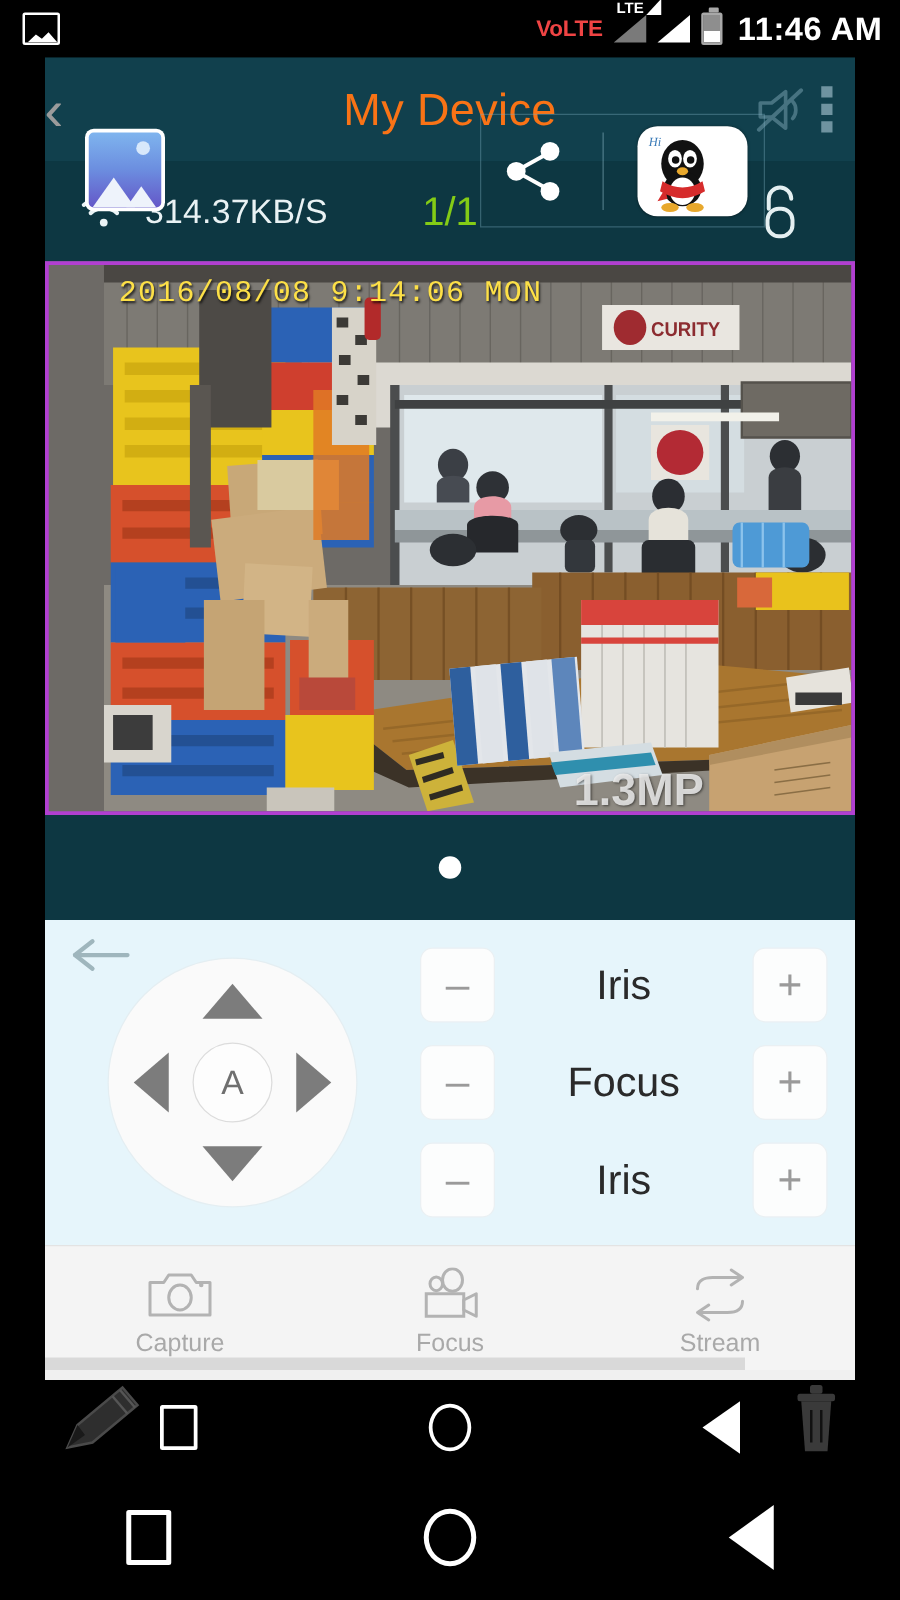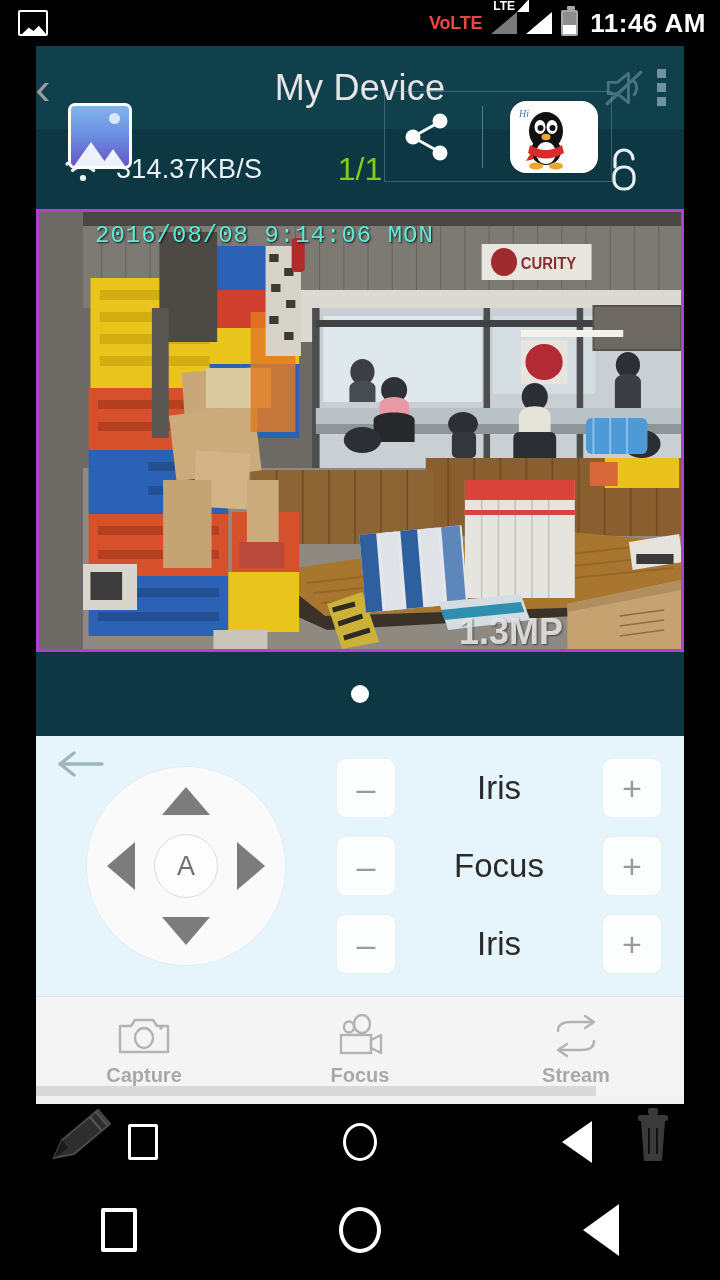--- a/index.html
+++ b/index.html
@@ -31,21 +31,21 @@
   .clock{ color:#fff; font-size:26px; font-weight:bold; letter-spacing:.5px; margin-left:3px;}
 
   
   .appwin{ position:absolute; left:36px; top:46px; width:648px; height:1058px; background:#0d3742; overflow:hidden;}
 
   
   .titlebar{ position:relative; height:83px; background:#11404d; display:flex; align-items:center;}
   .back-chevron{ position:absolute; left:-22px; top:0; height:83px; width:58px; display:flex;
                  align-items:center; justify-content:center; color:#9b9b9b; font-size:46px;
                  font-weight:300; line-height:1; }
-  .title-text{ position:absolute; left:0; right:0; text-align:center; color:#e5e5e5;
+  .title-text{ position:absolute; left:0; right:0; text-align:center; color:#f97316;
                font-size:36px; font-weight:400; letter-spacing:.3px; }
   .tb-right{ position:absolute; right:8px; top:0; height:83px; display:flex; align-items:center; gap:4px;}
   .mute-ic{ width:54px; height:54px; position:relative; opacity:.72;}
   .mute-ic svg{ width:54px; height:54px; display:block;}
   .kebab{ display:flex; flex-direction:column; gap:5px; padding:0 10px 0 2px;}
   .kebab i{ width:9px; height:9px; background:#6f93a0; display:block; }
 
   
   .share-overlay{ position:absolute; left:348px; top:45px; width:228px; height:91px;
                   border:1px solid rgba(120,170,190,.38); display:flex; align-items:center;
@@ -73,21 +73,21 @@
   .speed{ color:#e9f2f4; font-size:27px; font-weight:400; letter-spacing:.2px;}
   .ib-center{ position:absolute; left:0; right:0; text-align:center; color:#84cc16;
               font-size:32px; font-weight:400; }
   .ib-right{ margin-left:auto; padding-right:38px; z-index:2;}
   .lock svg{ width:44px; height:48px; display:block;}
 
   
   .videoframe{ height:443px; border:3px solid #b13fd1; position:relative; overflow:hidden;
                background:#6d6a66; }
   .vf-inner{ position:absolute; inset:0; overflow:hidden;margin-left:44px; }
-  .vtime{ position:absolute; left:56px; top:10px; color:#5eead4; font-size:24px; z-index:9;
+  .vtime{ position:absolute; left:56px; top:10px; color:#fde047; font-size:24px; z-index:9;
           font-family:"Liberation Mono", monospace; letter-spacing:1px;
           text-shadow:1px 1px 2px rgba(0,0,0,.8); }
   .wmark{ position:absolute; right:118px; bottom:-4px; font-size:36px; font-weight:bold;
           color:rgba(238,238,238,.85); z-index:9; font-family:"Liberation Sans",sans-serif;
           text-shadow:1px 1px 2px rgba(0,0,0,.5);}
 
   
   .dotband{ height:84px; background:#0d3742; display:flex; align-items:center; justify-content:center;}
   .dot{ width:18px; height:18px; border-radius:50%; background:#fff;}
 
@@ -113,21 +113,21 @@
             color:#6f6f6f; font-size:27px; background:#fdfdfd;}
   .ptz-rows{ flex:1; display:flex; flex-direction:column; justify-content:center; gap:18px; padding-right:22px;}
   .ptz-row{ display:flex; align-items:center; }
   .sq-btn{ width:60px; height:60px; border-radius:10px; background:#fcfdfd;
            border:1px solid #eaf0f3; display:flex; align-items:center; justify-content:center;
            color:#9a9a9a; font-size:34px; line-height:1; font-weight:300;}
   .ptz-label{ flex:1; text-align:center; font-size:33px; color:#2a2a2a; }
 
   
   .toolbar{ height:108px; background:#f4f4f4; display:flex; border-top:1px solid #e3e3e3;}
-  .tb-item{ flex:1; display:flex; flex-direction:column; align-items:center; justify-content:center; gap:6px;font-weight:bold;}
+  .tb-item{ flex:1; display:flex; flex-direction:column; align-items:center; justify-content:center; gap:6px;}
   .tb-item svg{ width:56px; height:44px; display:block;}
   .tb-item span{ font-size:20px; color:#a9a9a9; }
 
   
   .navbar1{ position:absolute; left:36px; top:1104px; width:648px; height:76px; background:#000;
             display:flex; align-items:center; justify-content:space-around;}
   .navbar2{ position:absolute; left:0; top:1180px; width:720px; height:100px; background:#000;
             display:flex; align-items:center; justify-content:space-around;}
   .nav-sq{ width:30px; height:36px; border:3px solid #fff; border-radius:2px;}
   .nav-ci{ width:34px; height:38px; border:3px solid #fff; border-radius:50%;}

